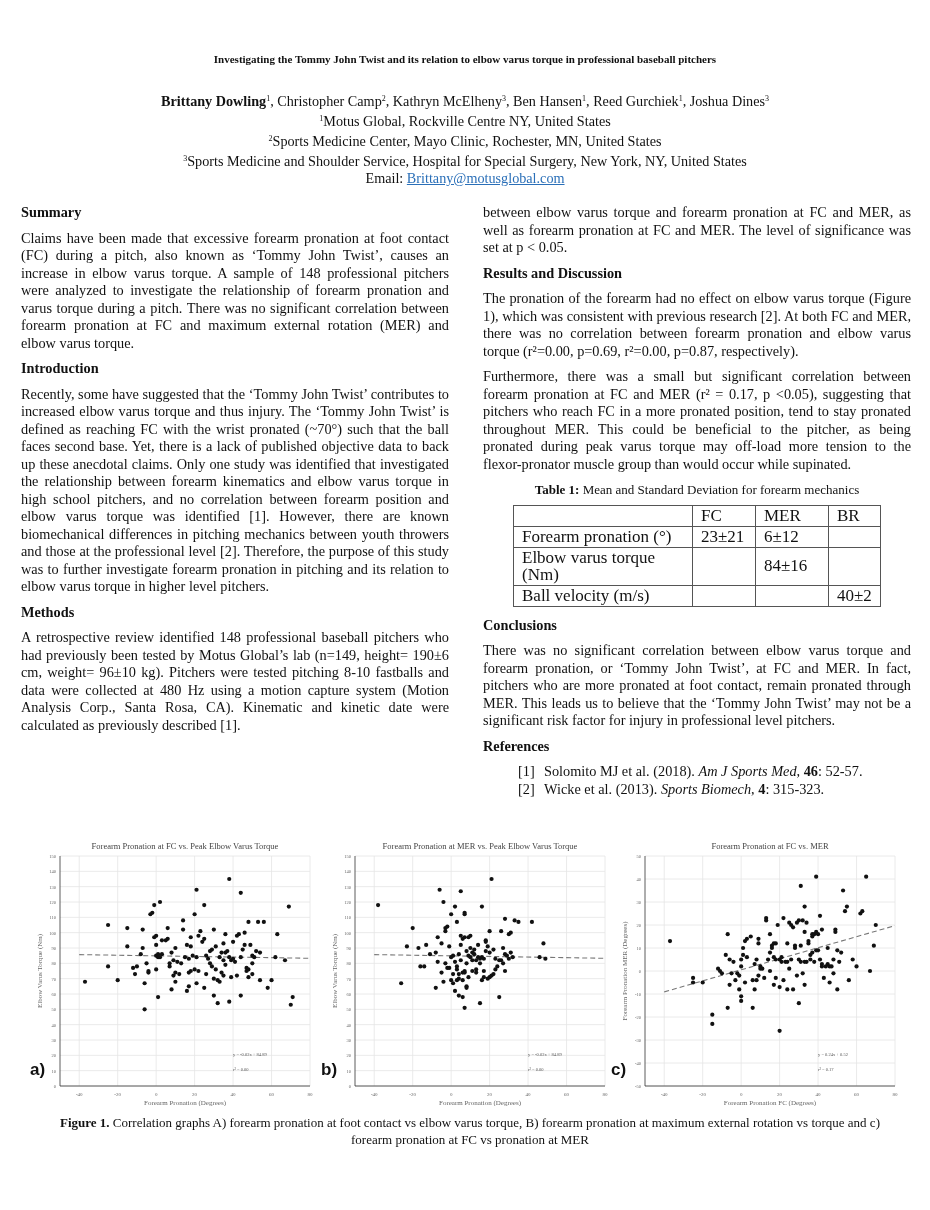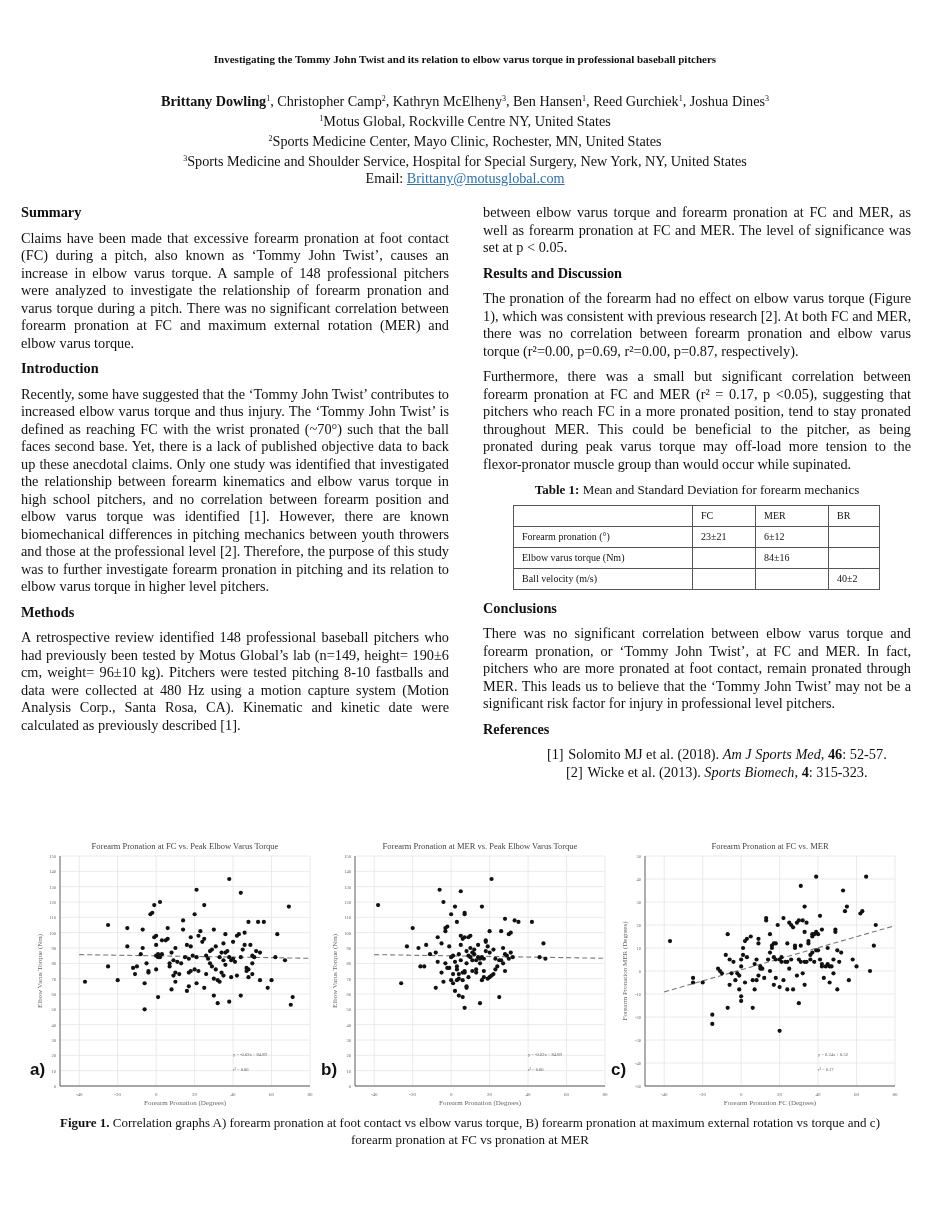--- a/index.html
+++ b/index.html
@@ -12,28 +12,28 @@
   .authors sup { font-size:8px; vertical-align:5px; }
   .authors .lead { font-weight:bold; }
   .email a { color:#2a6fb8; text-decoration:underline; }
   .col { position:absolute; top:204px; font-size:14.3px; line-height:17.5px; text-align:justify; }
   .col.left { left:21px; width:428px; }
   .col.right { left:483px; width:428px; }
   .col h2 { font-size:14.3px; font-weight:bold; margin:0 0 8px 0; text-align:left; }
   .col p { margin:0 0 8px 0; }
   .tbl-cap { text-align:center; font-size:13px; margin:4px 0 6px 0; }
   .tbl-cap b { font-weight:bold; }
-  table.data { border-collapse:collapse; margin:0 8px 0 30px; font-size:10px; }
+  table.data { border-collapse:collapse; margin:0 8px 0 30px; font-size:17px; }
   table.data td { border:1px solid #555; padding:1px 8px; height:18px; text-align:left; }
   table.data td.c1 { width:162px; }
   table.data td.c2 { width:46px; }
   table.data td.c3 { width:56px; }
   table.data td.c4 { width:34px; }
   .refs { margin:4px 0 0 0; }
-  .refs div { text-align:center;margin-left:35px; }
+  .refs div { text-align:left;margin-left:35px; }
   .refs .n { display:inline-block; width:26px; }
   .charts { position:absolute; top:838px; left:20px; width:900px; height:270px; }
   .chart { position:absolute; top:0; width:300px; height:268px; }
   .panel-label { position:absolute; font-family:"Liberation Sans","DejaVu Sans",sans-serif;
                  font-weight:bold; font-size:17px; color:#111; }
   .caption { position:absolute; top:1114px; left:60px; width:820px; text-align:center;
              font-size:13px; line-height:17px;font-family:Liberation Serif, serif; }
   .caption b { font-weight:bold; }
   svg text { font-family:"Liberation Serif","DejaVu Serif",serif; }
 </style>

